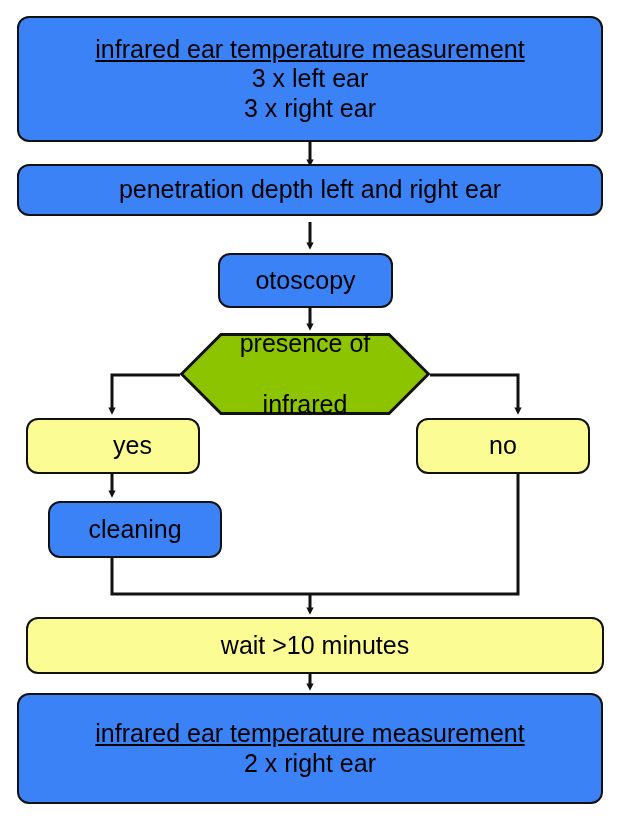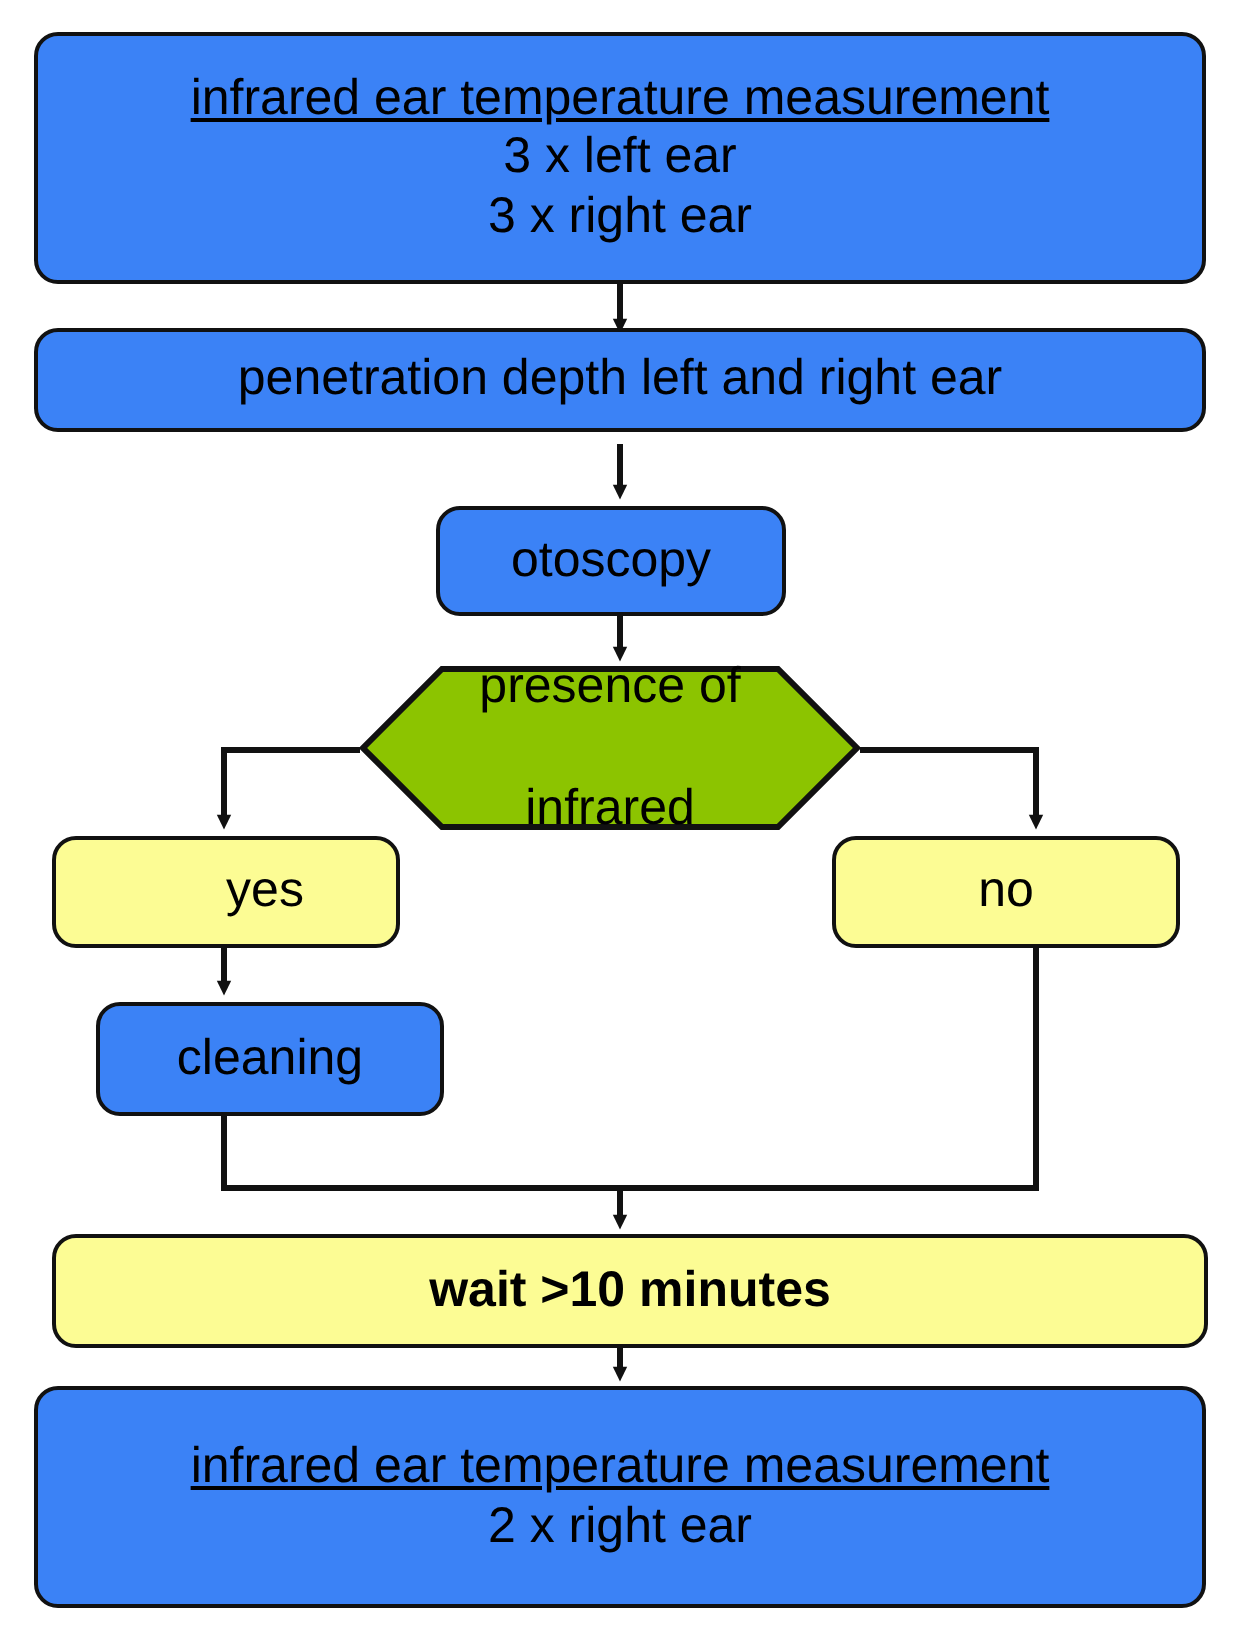--- a/index.html
+++ b/index.html
@@ -77,21 +77,20 @@
     font-size: 25px;
   }
   #node-cleaning {
     left: 26px; top: 501px; width: 174px; height: 57px;
     font-size: 25px;
     margin-left: 22px;
   }
   #node-wait {
     left: 26px; top: 617px; width: 578px; height: 57px;
     font-size: 25px;
-    font-weight: bold;
   }
   #node-measure-2 {
     left: 17px; top: 693px; width: 586px; height: 111px;
     font-size: 25px;
   }
   
   #node-cerumen {
     position: absolute;
     left: 180px; top: 333px; width: 250px; height: 82px;
     z-index: 2;

